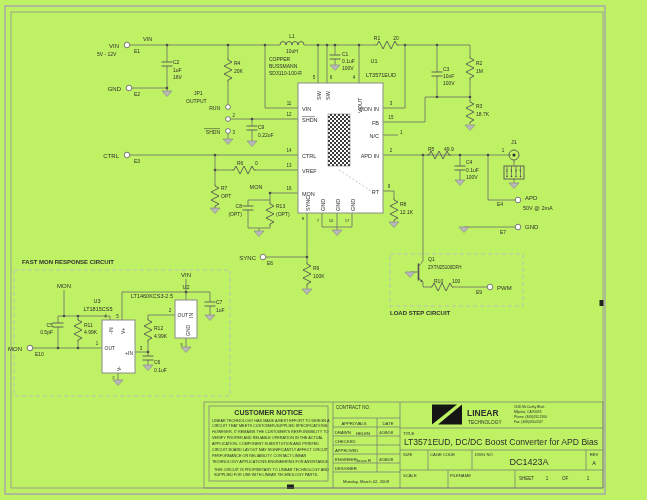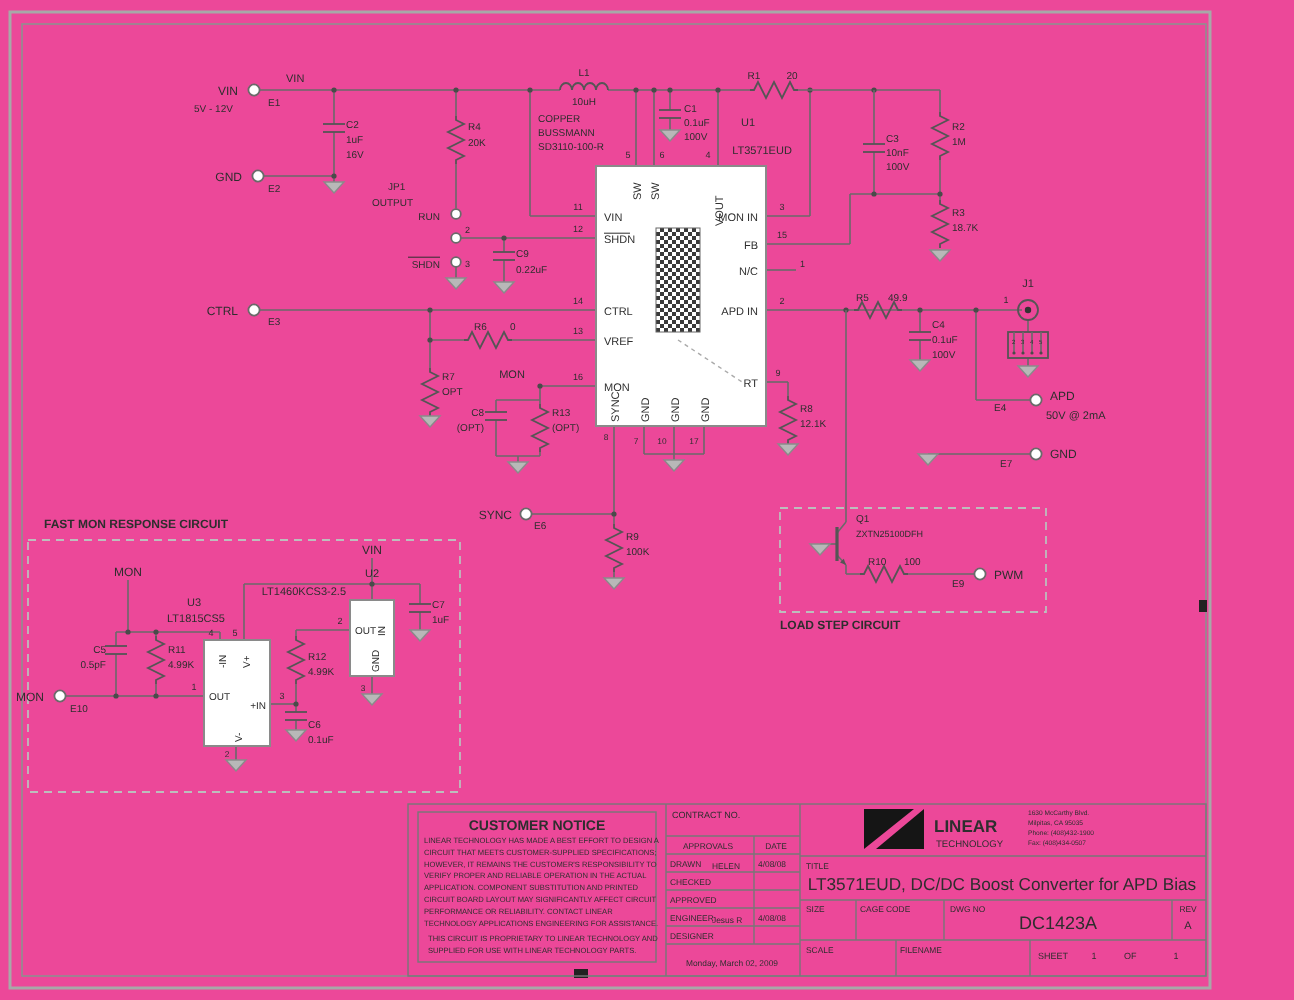--- a/index.html
+++ b/index.html
@@ -1,16 +1,16 @@
 <!DOCTYPE html>
 <html><head>
 <meta charset="utf-8">
 <style>
   html,body{margin:0;padding:0;background:#fff;}
-  #stage{position:relative;width:647px;height:500px;background:#ec4899;overflow:hidden;}
+  #stage{position:relative;width:647px;height:500px;background:#bef264;overflow:hidden;}
   svg{display:block;}
   text{font-family:"Liberation Sans","DejaVu Sans",sans-serif;fill:#2e2e2e;}
   .t3{font-size:3px}.t33{font-size:3.3px}.t38{font-size:3.8px}.t4{font-size:4.2px}
   .t45{font-size:4.5px}.t5{font-size:5px}.t55{font-size:5.5px}.t6{font-size:6px}.t7{font-size:7px}.t85{font-size:8.5px}.ttl{font-size:8.6px}
   .big9{font-size:9px}
   .b{font-weight:bold}
   .mid{text-anchor:middle}.end{text-anchor:end}
   .w{stroke:#6a6a6a;stroke-width:0.8;fill:none}
   .cmp{stroke:#555;stroke-width:0.9;fill:none}
   .icbox{stroke:#8a8a8a;stroke-width:1;fill:#fff}

